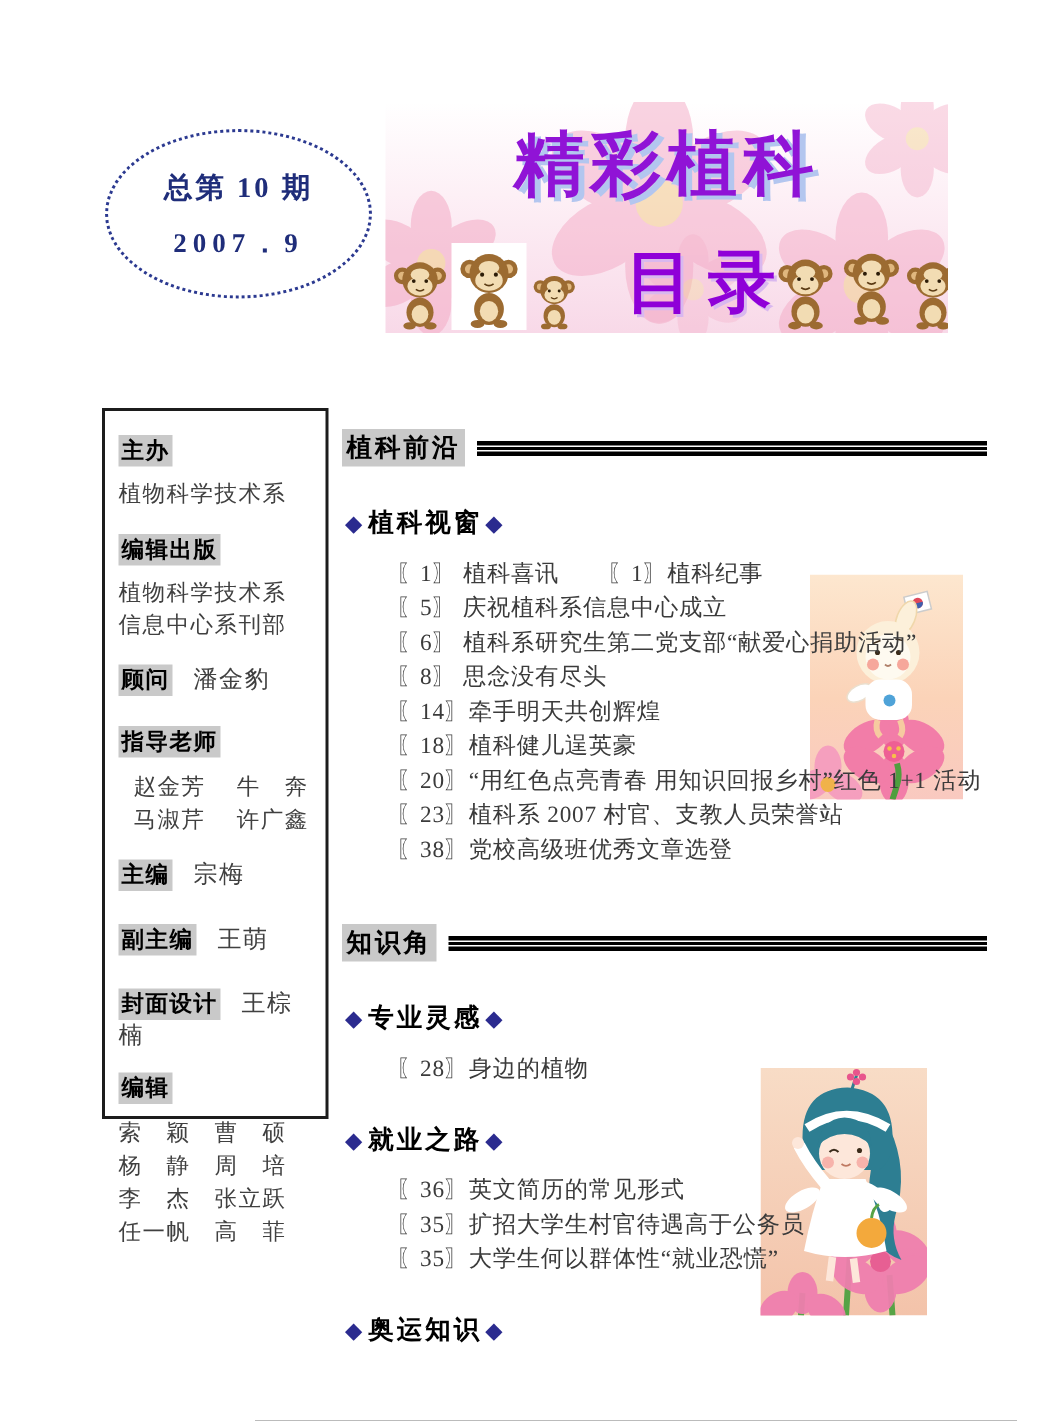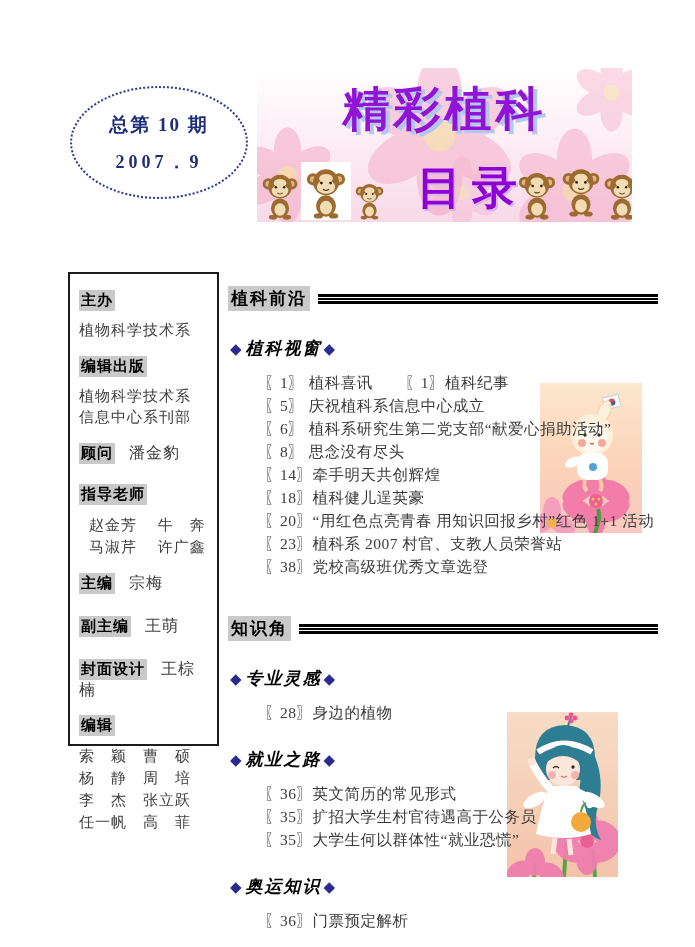--- a/index.html
+++ b/index.html
@@ -66,21 +66,21 @@
     background:#c9c9c9; color:#000; font-weight:bold; font-size:17px;
     padding:1px 3px; letter-spacing:2px; white-space:nowrap;
   }
   .rule{
     flex:1; height:10px; margin-left:8px;
     background:
       linear-gradient(#000,#000) 0 0/100% 3px no-repeat,
       linear-gradient(#000,#000) 0 50%/100% 2px no-repeat,
       linear-gradient(#000,#000) 0 100%/100% 3px no-repeat;
   }
-  .subheading{ font-weight:bold; font-size:17px; color:#000; letter-spacing:2px; margin-bottom:11px;font-style:italic; }
+  .subheading{ font-weight:bold; font-size:17px; color:#000; letter-spacing:2px; margin-bottom:11px; }
   .subheading .diamond{ color:#2b2b8f; font-size:15px; margin:0 2px; }
   .items{ margin-left:36px; margin-bottom:16px; }
   .toc-item{ font-size:15.5px; color:#3b3b3b; line-height:23px; letter-spacing:0.5px; white-space:nowrap; }
   .gap-lg{ height:22px; }
   .sub-gap{ height:8px; }
 
   
   .pic{ position:absolute; z-index:1; }
   .pic-baby{ left:540px; top:383px; }
   .pic-girl{ left:507px; top:712px; }
@@ -370,18 +370,15 @@
       <div class="toc-item">〖36〗英文简历的常见形式</div>
       <div class="toc-item">〖35〗扩招大学生村官待遇高于公务员</div>
       <div class="toc-item">〖35〗大学生何以群体性“就业恐慌”</div>
     </div>
 
     <div class="sub-gap"></div>
 
     <div class="subheading">
       <span class="diamond">◆</span><span class="subheading-text">奥运知识</span><span class="diamond">◆</span>
     </div>
-    <div class="items">
-      <div class="toc-item">〖36〗门票预定解析</div>
-    </div>
 
   </div>
 </div>
 
 </body></html>

